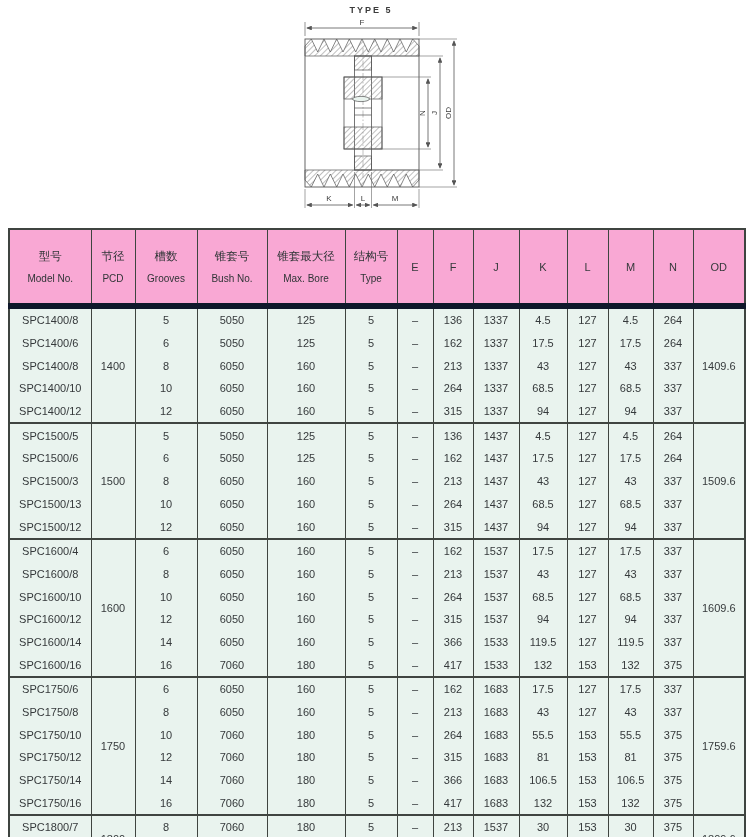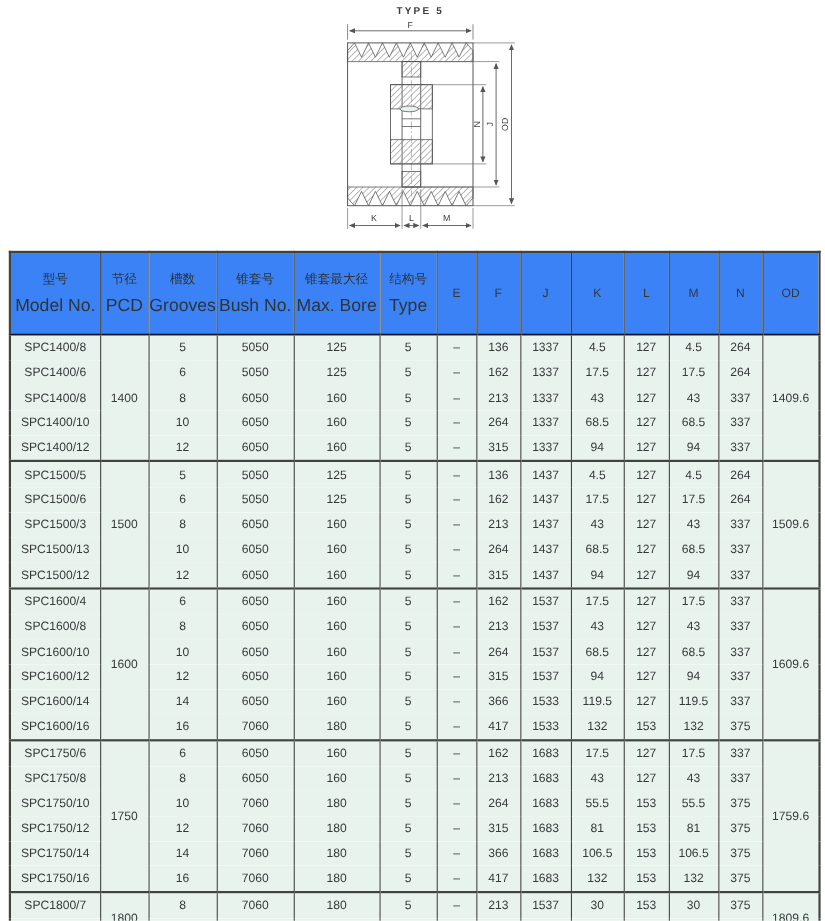--- a/index.html
+++ b/index.html
@@ -7,21 +7,21 @@
     width: 750px; height: 837px;
     overflow: hidden;
     background: #ffffff;
     font-family: "Liberation Sans", "DejaVu Sans", sans-serif;
     position: relative;
   }
   .page { position: relative; width: 750px; height: 837px; overflow: hidden; }
 
   
   .diagram-wrap {
-    position: absolute; left: 294px; top: 2px;
+    position: absolute; left: 283px; top: 2px;
     width: 190px; height: 224px;
   }
   .diagram-wrap svg { display: block; }
   .dwg-text {
     font-family: "Liberation Sans", "DejaVu Sans", sans-serif;
     fill: #3c3c3c;
   }
   .dwg-title { font-size: 9px; font-weight: bold; letter-spacing: 2px; }
   .dim-label { font-size: 8px; }
 
@@ -38,27 +38,27 @@
     border-right: 1px solid #3f4440;
     text-align: center;
     vertical-align: middle;
     padding: 0;
     color: #35393b;
     font-size: 11px;
     overflow: hidden;
     white-space: nowrap;
   }
   thead th {
-    background: #3b82f6;
+    background: #f9a8d4;
     height: 73px;
-    border-bottom: 2px solid #0f172a;
+    border-bottom: 6px solid #0f172a;
     font-weight: normal;
   }
   thead th .zh { display: block; font-size: 11.5px; margin-bottom: 9px; color: #2f3436; }
-  thead th .en { display: block; font-size: 16px; color: #2f3436; }
+  thead th .en { display: block; font-size: 10px; color: #2f3436; }
   thead th.letter { font-size: 11px; }
   tbody td {
     background: #e9f3ee;
     height: 22.7px;
   }
   tbody tr.group-start td { border-top: 2px solid #3f4440; }
 </style>
 </head>
 <body>
 

